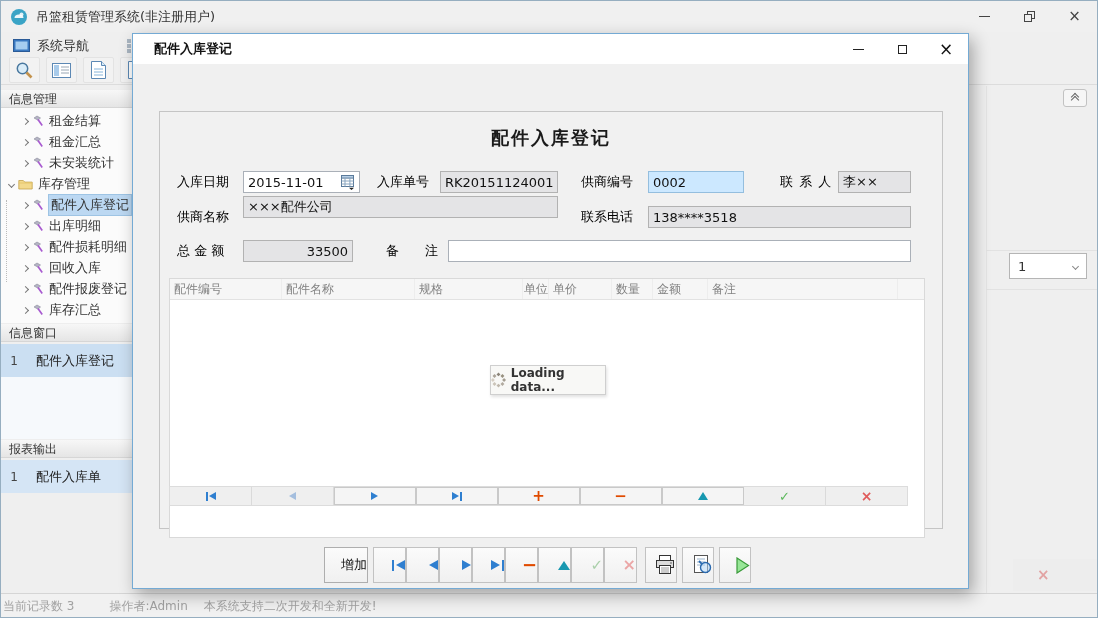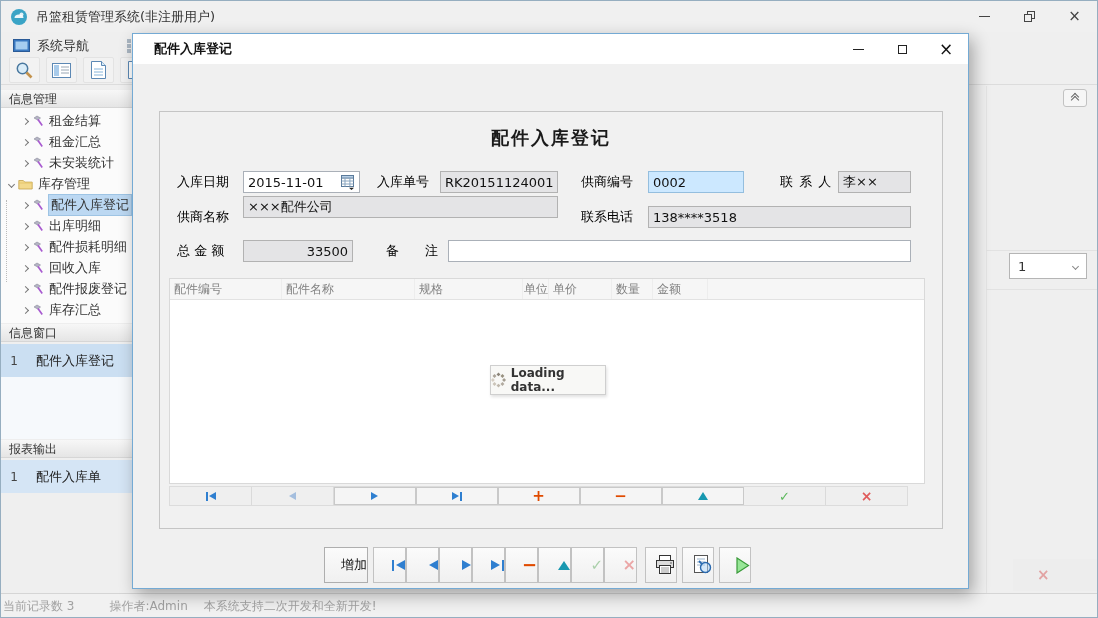--- a/index.html
+++ b/index.html
@@ -70,21 +70,21 @@
   .panel { left:26px; top:77px; width:784px; height:418px; border:1px solid #c5c5c5; background:#f1f1f1; }
   .panel-heading { position:absolute; left:0; top:14px; width:100%; text-align:center; font-size:18px; font-weight:600; letter-spacing:2px; color:#1a1a1a; }
   .flabel { position:absolute; font-size:13px; color:#000; white-space:pre; line-height:22px; }
   .field { position:absolute; height:22px; border:1px solid #aab0b8; font-size:13px; display:flex; align-items:center; padding:0 4px; white-space:nowrap; overflow:hidden; background:#fff; color:#111; }
   .field.gray { background:#e4e4e6; border-color:#b2b2b2; }
   .field.blue { background:#cce8ff; border-color:#94bede; }
   .field.num { justify-content:flex-end;padding-left:22px; }
   .cal-ico { margin-left:auto; display:flex; }
 
   
-  .grid { left:9px; top:166px; width:756px; height:206px; background:#fff; border:1px solid #d9d9d9; }
+  .grid { left:9px; top:166px; width:756px; height:260px; background:#fff; border:1px solid #d9d9d9; }
   .grid-header { display:flex; height:21px; background:#f6f6f6; border-bottom:1px solid #e2e2e2; }
   .gh { font-size:12px; color:#828282; line-height:20px; padding-left:4px; border-right:1px solid #ededed; overflow:hidden; white-space:nowrap; }
   .c0{width:112px}.c1{width:133px}.c2{width:108px}.c3{width:26px;padding-left:1px}.c4{width:63px}.c5{width:41px}.c6{width:55px}.c7{width:190px}.c8{flex:1;border-right:none}
   .loading-box { position:absolute; left:320px; top:86px; width:116px; height:30px; background:#f8f8f6; border:1px solid #cfcfcf; box-shadow:1px 2px 3px rgba(0,0,0,.12); display:flex; align-items:center; justify-content:center; gap:5px; font-size:12px; font-weight:600; color:#333; }
 
   
   .dbnav { left:9px; top:374px; width:739px; height:20px; display:flex; background:#efefef; border:1px solid #dcdcdc; }
   .navcell { flex:1; display:flex; align-items:center; justify-content:center; border-right:1px solid #dadada; gap:1px; }
   .navcell:last-child { border-right:none; }
   .navcell.raised { background:#f5f5f5; outline:1px solid #c9c9c9; outline-offset:-1px; }
@@ -390,20 +390,21 @@
 
       <div class="abs grid">
         <div class="grid-header">
           <div class="gh c0">配件编号</div>
           <div class="gh c1">配件名称</div>
           <div class="gh c2">规格</div>
           <div class="gh c3">单位</div>
           <div class="gh c4">单价</div>
           <div class="gh c5">数量</div>
           <div class="gh c6">金额</div>
+          <div class="gh c7">备注</div>
           <div class="gh c8"></div>
         </div>
         <div class="loading-box">
           <svg width="16" height="16" viewBox="0 0 16 16">
             <rect x="6.6" y="0.4" width="3" height="3" transform="rotate(45 8.1 1.9)" fill="#8a8378"></rect>
             <rect x="10.9" y="2.2" width="3" height="3" transform="rotate(45 12.4 3.7)" fill="#97907f"></rect>
             <rect x="12.7" y="6.5" width="3" height="3" transform="rotate(45 14.2 8)" fill="#a49d92"></rect>
             <rect x="10.9" y="10.8" width="3" height="3" transform="rotate(45 12.4 12.3)" fill="#b1aa9f"></rect>
             <rect x="6.6" y="12.6" width="3" height="3" transform="rotate(45 8.1 14.1)" fill="#beb7ac"></rect>
             <rect x="2.3" y="10.8" width="3" height="3" transform="rotate(45 3.8 12.3)" fill="#cbc4b9"></rect>

